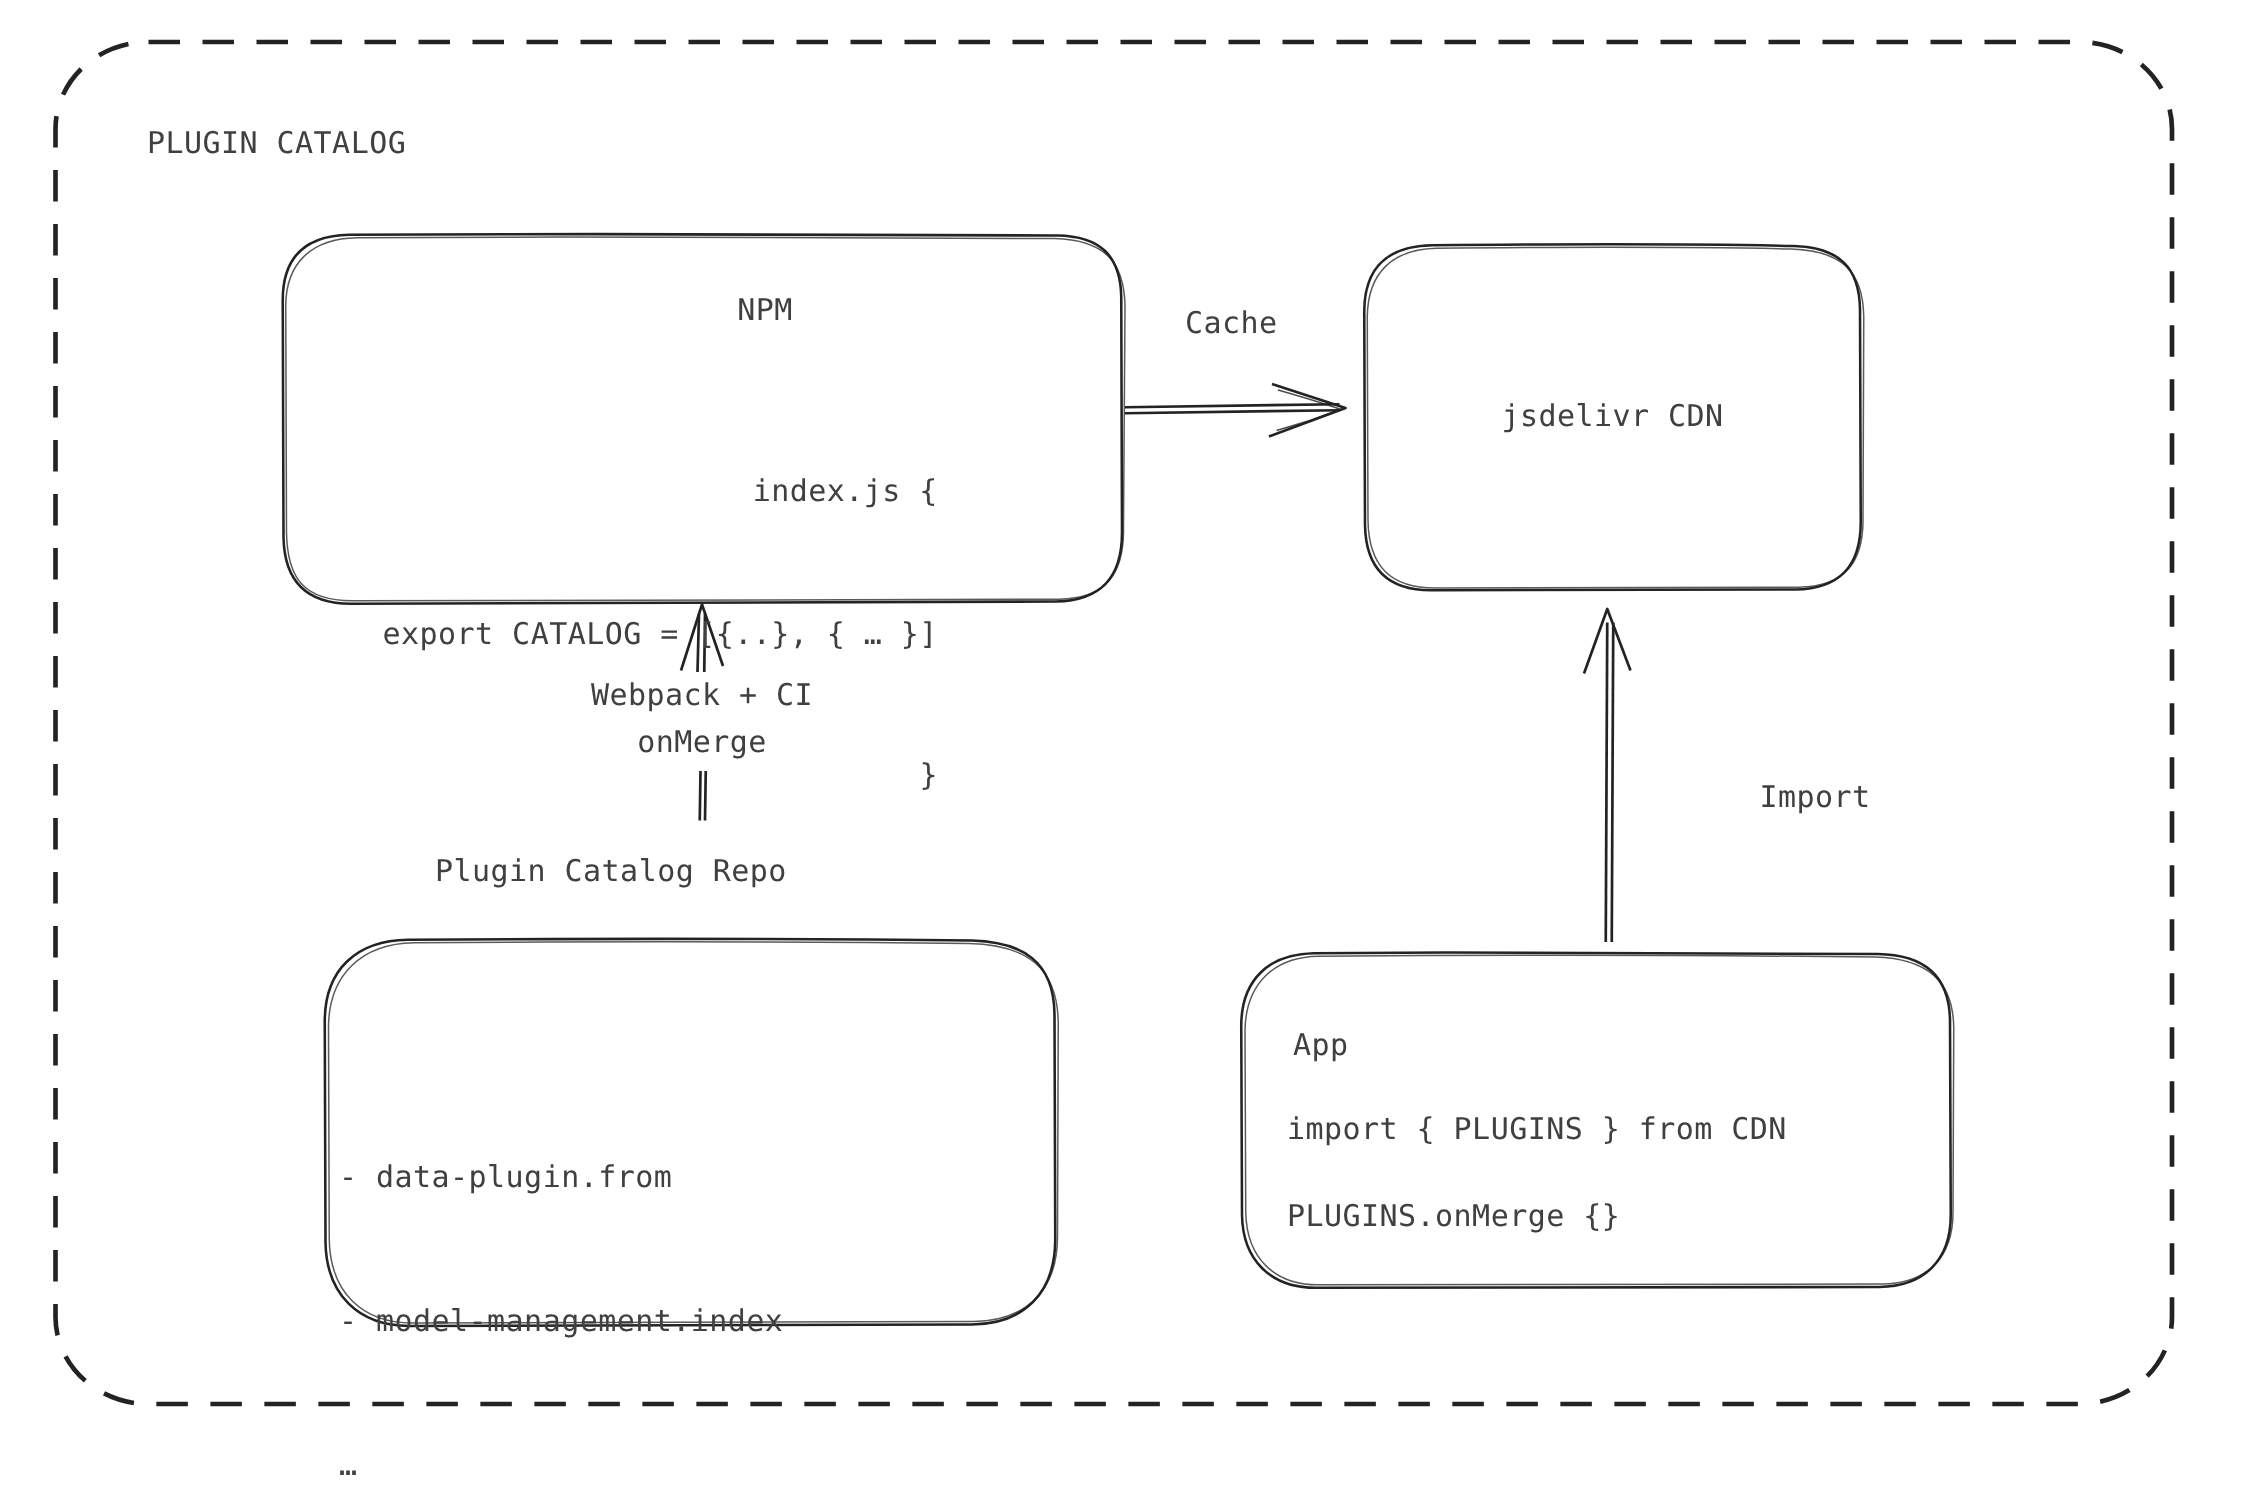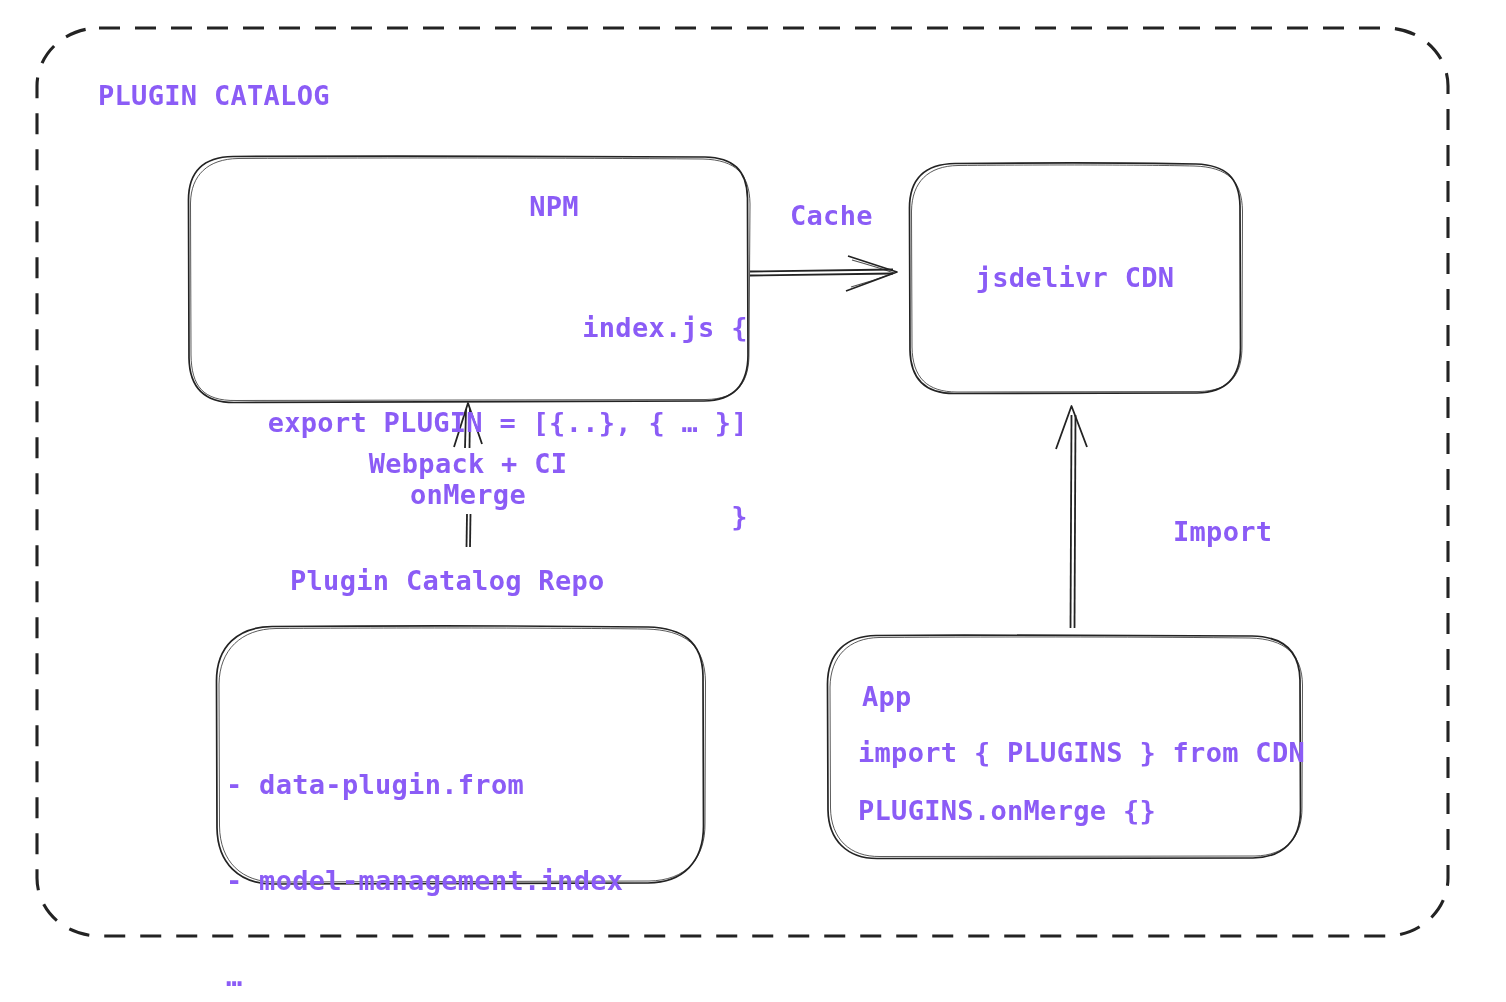--- a/index.html
+++ b/index.html
@@ -3,22 +3,22 @@
 <meta charset="utf-8">
 <style>
   html,body{margin:0;padding:0;background:#ffffff;}
   .canvas{
     position:relative;width:1506px;height:1002px;background:#ffffff;overflow:hidden;
     font-family:"DejaVu Sans Mono","Liberation Mono",monospace;
     color:#222222;
   }
   .shapes{position:absolute;left:0;top:0;width:1506px;height:1002px;}
   .txt{
-    position:absolute;white-space:pre;font-weight:700;font-size:27px;line-height:31.5px;
-    letter-spacing:0.3px;color:#8b5cf6;
+    position:absolute;white-space:pre;font-weight:400;font-size:20px;line-height:31.5px;
+    letter-spacing:0.3px;color:#404040;
   }
   .center{text-align:center;}
   .codeblock div{white-space:pre;}
   .files div{white-space:pre;line-height:33px;}
 </style>
 </head>
 <body>
 
 <div class="canvas">
 
@@ -63,25 +63,25 @@
 
     <g stroke-width="1.8">
       <path d="M 1070.5,628 L 1071.5,415"></path>
       <path d="M 1074.5,628 L 1075.5,415"></path>
       <path d="M 1056,449 L 1071.5,406 L 1087,447"></path>
     </g>
   </svg>
 
   <div class="txt" style="left:98px;top:80px;">PLUGIN CATALOG</div>
 
-  <div class="txt center" style="left:188px;top:191px;width:644px;padding-left:44px;">NPM</div>
+  <div class="txt center" style="left:188px;top:191px;width:644px;">NPM</div>
 
   <div class="txt codeblock" style="left:218px;top:249px;text-align:right;">
     <div>index.js {</div>
-    <div>   export PLUGIN = [{..}, { … }]</div>
+    <div>   export CATALOG = [{..}, { … }]</div>
     <div>}</div>
   </div>
 
   <div class="txt" style="left:790px;top:200px;">Cache</div>
 
   <div class="txt center" style="left:318px;top:448px;width:300px;">Webpack + CI</div>
 
   <div class="txt center" style="left:910px;top:262px;width:330px;">jsdelivr CDN</div>
   <div class="txt center" style="left:318px;top:479px;width:300px;">onMerge</div>
 

